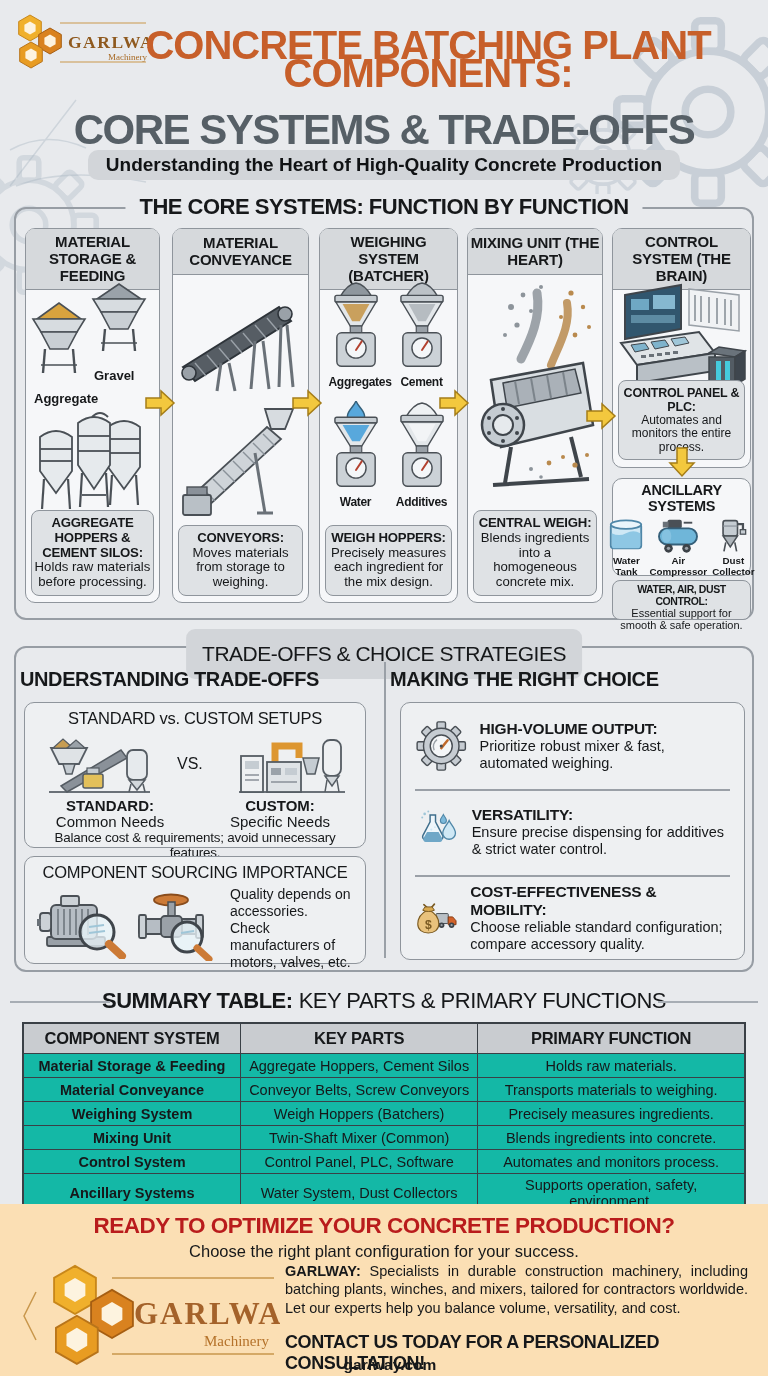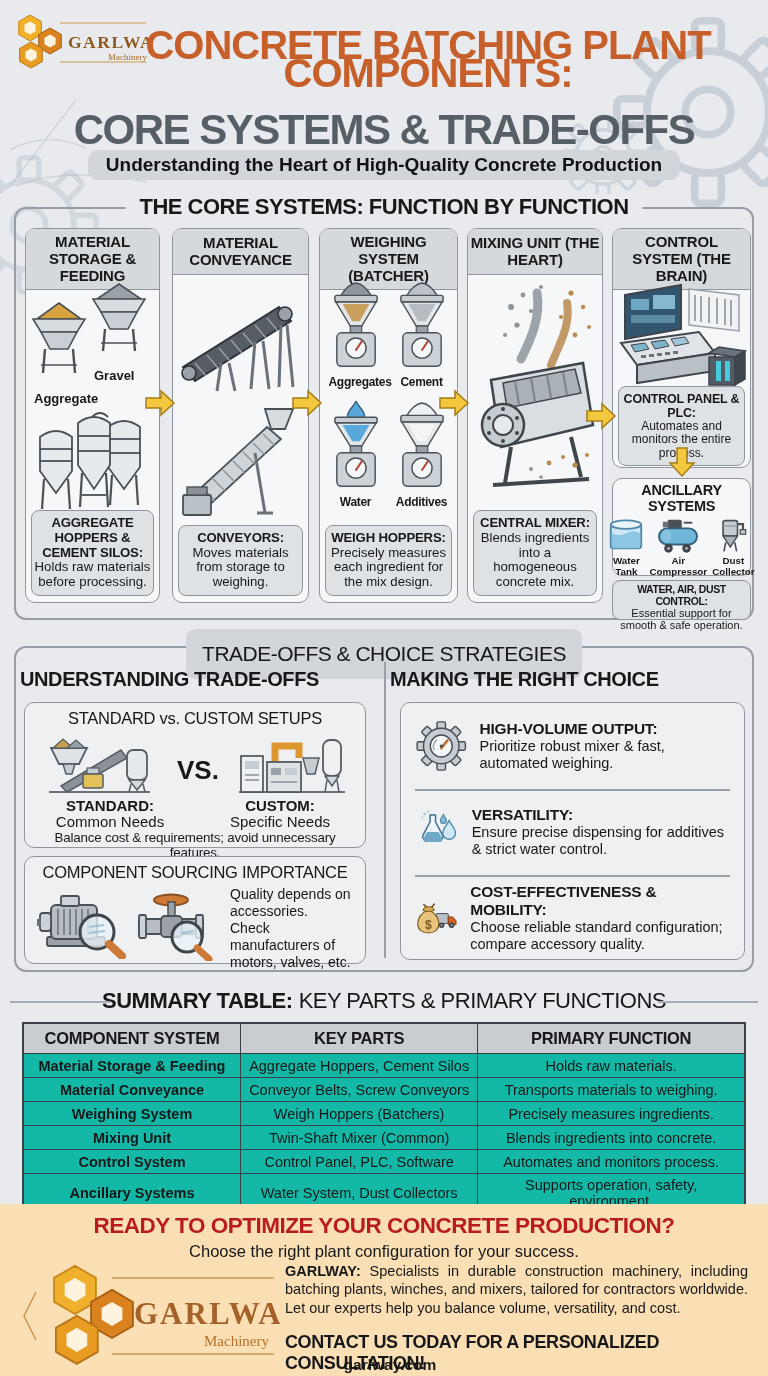--- a/index.html
+++ b/index.html
@@ -49,21 +49,21 @@
            border-radius:8px;padding:2px 1px;text-align:center}
   .anc-cap .ct{font-weight:800;font-size:10.5px;letter-spacing:-0.4px;line-height:1.15}
   .anc-cap .cx{font-size:11px;line-height:1.1}
 
   
   .sub-title{position:absolute;font-weight:800;font-size:20px;letter-spacing:-0.4px;text-align:left}
   .tbox{position:absolute;background:#eef0f2;border:1.5px solid #8f959c;border-radius:10px}
   .tbox-title{text-align:center;font-weight:400;font-size:16.5px;letter-spacing:-0.3px;padding-top:6px}
   .vlabel{position:absolute;font-weight:800;font-size:15px;text-align:center;width:150px}
   .vsub{position:absolute;font-size:15px;text-align:center;width:150px}
-  .vs{position:absolute;font-weight:700;font-size:26px}
+  .vs{position:absolute;font-weight:400;font-size:16px}
   .tnote{position:absolute;left:4px;right:4px;text-align:center;font-size:13.4px;letter-spacing:-0.2px}
   .src-text{position:absolute;font-size:14px;line-height:1.22}
   .choice-row{position:absolute;left:10px;height:78px;display:flex;align-items:center;gap:12px;padding:0 4px}
   .choice-txt .cti{font-weight:800;font-size:15.5px;line-height:1.15;letter-spacing:-0.2px}
   .choice-txt .ctx{font-size:14.5px;line-height:1.16}
   .divh{position:absolute;height:1.5px;background:#9aa0a7}
   .divv{position:absolute;width:1.5px;background:#9aa0a7}
 
   
   .sum-title{position:absolute;left:0;right:0;text-align:center;font-size:22px;letter-spacing:-0.5px}
@@ -365,21 +365,21 @@
           <circle cx="92" cy="180" r="2"></circle>
           <circle cx="104" cy="188" r="2.6"></circle>
           <circle cx="116" cy="178" r="2"></circle>
         </g>
       <g fill="#8d949b">
           <circle cx="60" cy="192" r="2"></circle>
           <circle cx="70" cy="200" r="1.8"></circle>
         </g>
     </svg>
     <div class="caption">
-      <div class="ct">CENTRAL MIXER:</div>
+      <div class="ct">CENTRAL WEIGH:</div>
       <div class="cx">Blends ingredients into a homogeneous concrete mix.</div>
     </div>
   </div>
 
   <div class="card" style="left:612px;top:228px;width:139px;height:240px">
     <div class="chead">CONTROL SYSTEM (THE BRAIN)</div>
     <svg class="abs" style="left:4px;top:50px" width="130" height="122" viewBox="0 0 130 122">
       <polygon points="8,16 64,6 64,50 8,60" fill="#31566e" stroke="#3f454b" stroke-width="2"></polygon>
       <rect x="14" y="20" width="18" height="11" fill="#6fa8c4"></rect>
       <rect x="36" y="16" width="22" height="14" fill="#86b8d0"></rect>
@@ -405,21 +405,21 @@
           <rect x="56" y="72" width="5" height="3"></rect>
         </g>
       <polygon points="20,86 98,74 98,92 20,104" fill="#b9c0c6" stroke="#3f454b" stroke-width="2"></polygon>
       <polygon points="92,74 102,68 128,72 118,78" fill="#6a737b" stroke="#3f454b" stroke-width="1.5"></polygon>
       <rect x="92" y="78" width="26" height="28" fill="#535c64" stroke="#3f454b" stroke-width="1.5"></rect>
       <polygon points="118,78 128,72 128,100 118,106" fill="#3e464e" stroke="#3f454b" stroke-width="1.5"></polygon>
       <rect x="99" y="82" width="5" height="20" fill="#45cbdd"></rect>
         <rect x="108" y="82" width="5" height="20" fill="#45cbdd"></rect>
     </svg>
     <div class="ilabel" style="right:16px;top:172px;font-size:15px">PLC</div>
-    <div class="caption" style="bottom:1px">
+    <div class="caption" style="bottom:7px">
       <div class="ct" style="font-size:12.5px">CONTROL PANEL &amp; PLC:</div>
       <div class="cx" style="font-size:12px">Automates and monitors the entire process.</div>
     </div>
   </div>
 
   <div class="card" style="left:612px;top:478px;width:139px;height:98px">
     <div class="anc-head">ANCILLARY SYSTEMS</div>
     <div class="anc-row">
       <div class="anc-it">
         <svg width="36" height="38" viewBox="0 0 36 40" style="margin:0 auto">

